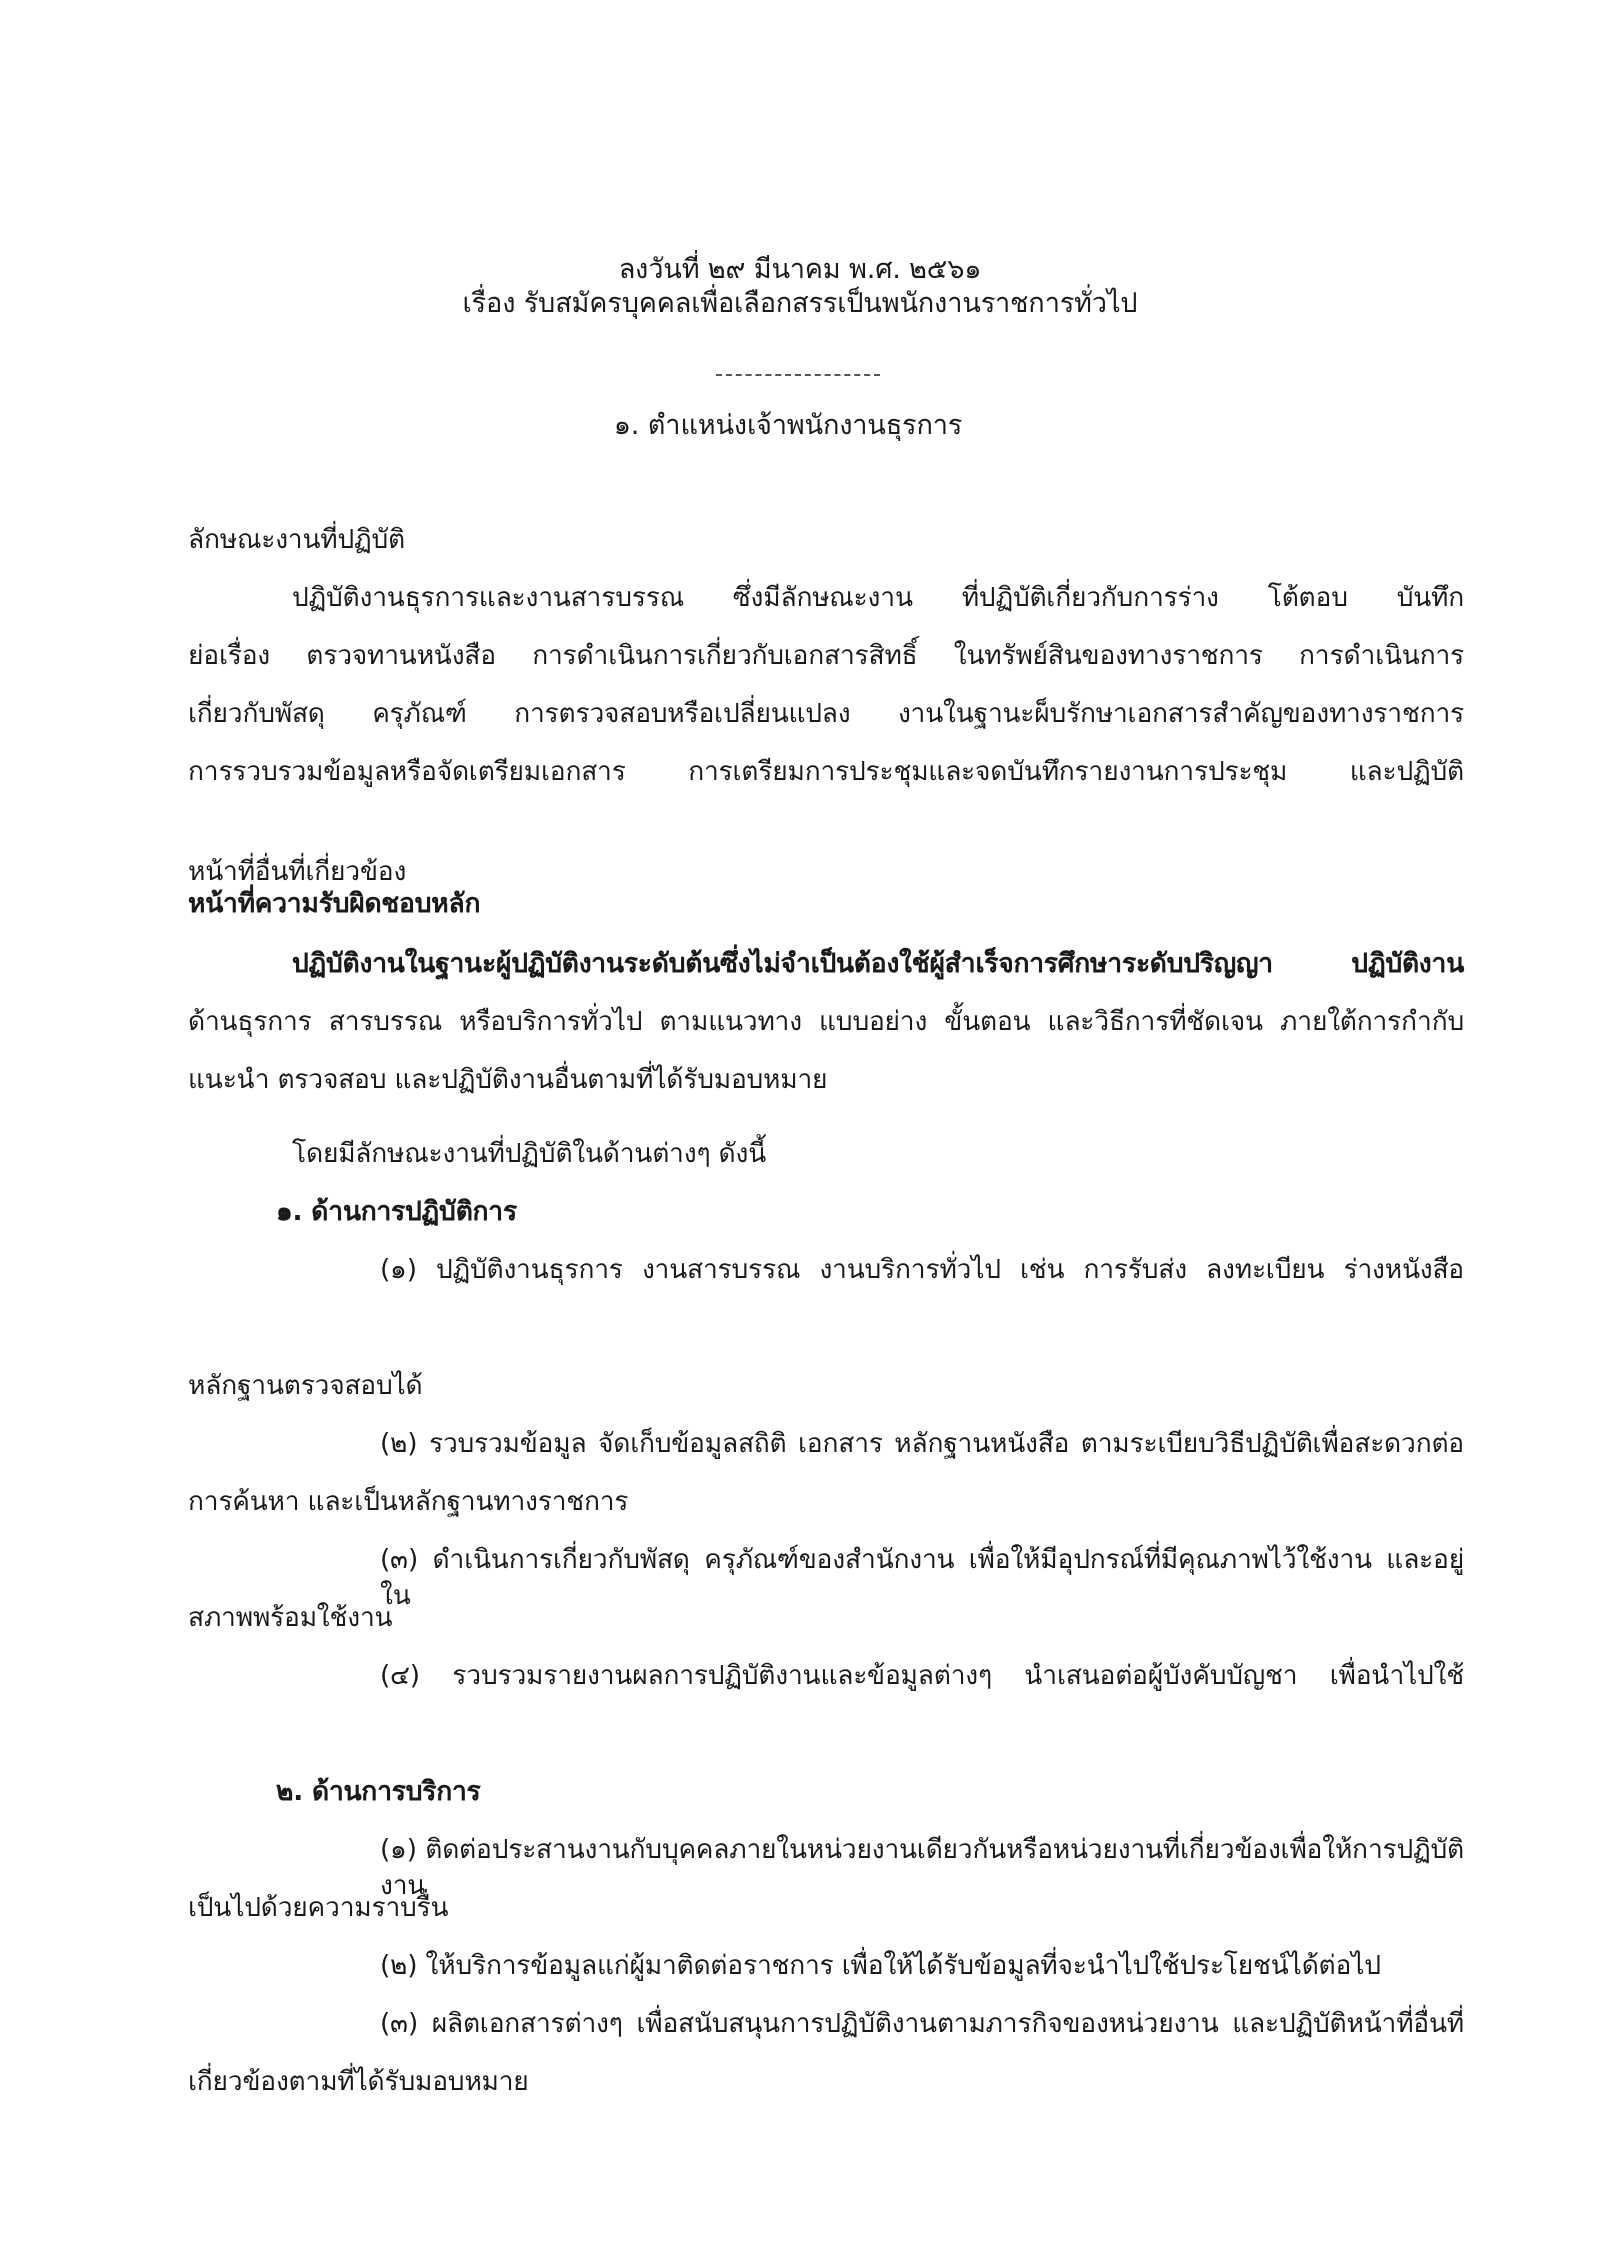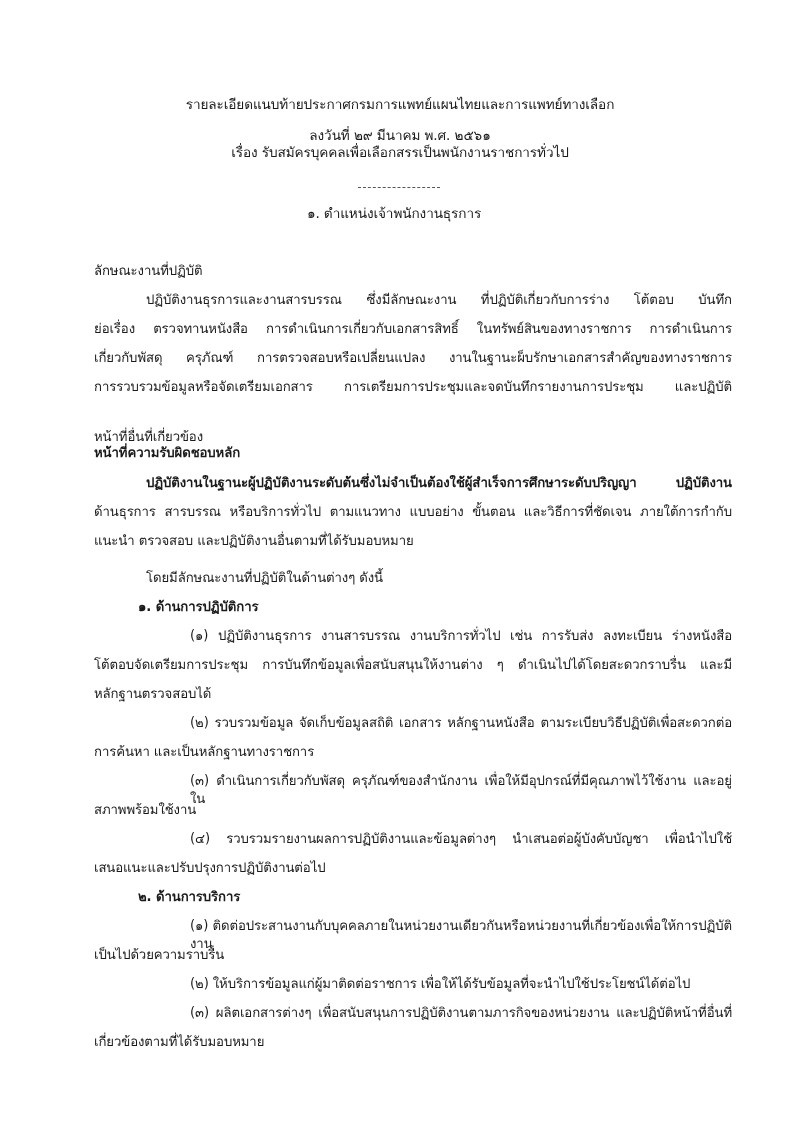--- a/index.html
+++ b/index.html
@@ -48,21 +48,20 @@
       text-align: justify;
       text-align-last: justify;
       white-space: normal;
     }
   </style>
 </head>
 <body>
 
 <div class="page">
 
-  <div class="line center heading" style="top:95px;">รายละเอียดแนบท้ายประกาศกรมการแพทย์แผนไทยและการแพทย์ทางเลือก</div>
   <div class="line center heading" style="top:126px;">ลงวันที่ ๒๙ มีนาคม พ.ศ. ๒๕๖๑</div>
   <div class="line center heading" style="top:143px;text-align:center;">เรื่อง รับสมัครบุคคลเพื่อเลือกสรรเป็นพนักงานราชการทั่วไป</div>
   <div class="divider"></div>
   <div class="line center heading" style="top:204px; left:-6px;">๑.  ตำแหน่งเจ้าพนักงานธุรการ</div>
 
   <div class="line" style="top:262px; left:94px;text-align:center;">ลักษณะงานที่ปฏิบัติ</div>
   <div class="line justify" style="top:291px; left:146px; width:586px;">ปฏิบัติงานธุรการและงานสารบรรณ ซึ่งมีลักษณะงาน ที่ปฏิบัติเกี่ยวกับการร่าง โต้ตอบ บันทึก</div>
   <div class="line justify" style="top:320px; left:94px; width:638px;">ย่อเรื่อง ตรวจทานหนังสือ การดำเนินการเกี่ยวกับเอกสารสิทธิ์ ในทรัพย์สินของทางราชการ การดำเนินการ</div>
   <div class="line justify" style="top:349px; left:94px; width:638px;">เกี่ยวกับพัสดุ ครุภัณฑ์ การตรวจสอบหรือเปลี่ยนแปลง งานในฐานะผ็บรักษาเอกสารสำคัญของทางราชการ</div>
   <div class="line justify" style="top:378px; left:94px; width:638px;">การรวบรวมข้อมูลหรือจัดเตรียมเอกสาร การเตรียมการประชุมและจดบันทึกรายงานการประชุม และปฏิบัติ</div>
@@ -70,31 +69,29 @@
 
   <div class="line" style="top:444px; left:94px; font-weight:bold;">หน้าที่ความรับผิดชอบหลัก</div>
   <div class="line justify" style="top:474px; left:146px; width:586px;font-weight:bold;">ปฏิบัติงานในฐานะผู้ปฏิบัติงานระดับต้นซึ่งไม่จำเป็นต้องใช้ผู้สำเร็จการศึกษาระดับปริญญา ปฏิบัติงาน</div>
   <div class="line justify" style="top:503px; left:94px; width:638px;">ด้านธุรการ สารบรรณ หรือบริการทั่วไป ตามแนวทาง แบบอย่าง ขั้นตอน และวิธีการที่ชัดเจน ภายใต้การกำกับ</div>
   <div class="line" style="top:532px; left:94px;">แนะนำ ตรวจสอบ และปฏิบัติงานอื่นตามที่ได้รับมอบหมาย</div>
   <div class="line" style="top:569px; left:146px;">โดยมีลักษณะงานที่ปฏิบัติในด้านต่างๆ ดังนี้</div>
 
   <div class="line" style="top:598px; left:138px; font-weight:bold;">๑.  ด้านการปฏิบัติการ</div>
 
   <div class="line justify" style="top:627px; left:190px; width:542px;">(๑)  ปฏิบัติงานธุรการ งานสารบรรณ งานบริการทั่วไป เช่น การรับส่ง ลงทะเบียน ร่างหนังสือ</div>
-  <div class="line justify" style="top:656px; left:94px; width:638px;">โต้ตอบจัดเตรียมการประชุม การบันทึกข้อมูลเพื่อสนับสนุนให้งานต่าง ๆ ดำเนินไปได้โดยสะดวกราบรื่น และมี</div>
   <div class="line" style="top:685px; left:94px;">หลักฐานตรวจสอบได้</div>
 
   <div class="line justify" style="top:714px; left:190px; width:542px;">(๒) รวบรวมข้อมูล  จัดเก็บข้อมูลสถิติ เอกสาร หลักฐานหนังสือ ตามระเบียบวิธีปฏิบัติเพื่อสะดวกต่อ</div>
   <div class="line" style="top:743px; left:94px;">การค้นหา และเป็นหลักฐานทางราชการ</div>
 
   <div class="line justify" style="top:772px; left:190px; width:542px;">(๓) ดำเนินการเกี่ยวกับพัสดุ ครุภัณฑ์ของสำนักงาน เพื่อให้มีอุปกรณ์ที่มีคุณภาพไว้ใช้งาน และอยู่ใน</div>
   <div class="line" style="top:801px; left:94px;">สภาพพร้อมใช้งาน</div>
 
   <div class="line justify" style="top:830px; left:190px; width:542px;">(๔) รวบรวมรายงานผลการปฏิบัติงานและข้อมูลต่างๆ นำเสนอต่อผู้บังคับบัญชา เพื่อนำไปใช้</div>
-  <div class="line" style="top:859px; left:94px;">เสนอแนะและปรับปรุงการปฏิบัติงานต่อไป</div>
 
   <div class="line" style="top:888px; left:138px; font-weight:bold;">๒.  ด้านการบริการ</div>
 
   <div class="line justify" style="top:917px; left:190px; width:542px;">(๑) ติดต่อประสานงานกับบุคคลภายในหน่วยงานเดียวกันหรือหน่วยงานที่เกี่ยวข้องเพื่อให้การปฏิบัติงาน</div>
   <div class="line" style="top:946px; left:94px;">เป็นไปด้วยความราบรื่น</div>
 
   <div class="line" style="top:975px; left:190px;">(๒) ให้บริการข้อมูลแก่ผู้มาติดต่อราชการ เพื่อให้ได้รับข้อมูลที่จะนำไปใช้ประโยชน์ได้ต่อไป</div>
 
   <div class="line justify" style="top:1004px; left:190px; width:542px;">(๓) ผลิตเอกสารต่างๆ เพื่อสนับสนุนการปฏิบัติงานตามภารกิจของหน่วยงาน และปฏิบัติหน้าที่อื่นที่</div>
   <div class="line" style="top:1033px; left:94px;">เกี่ยวข้องตามที่ได้รับมอบหมาย</div>

